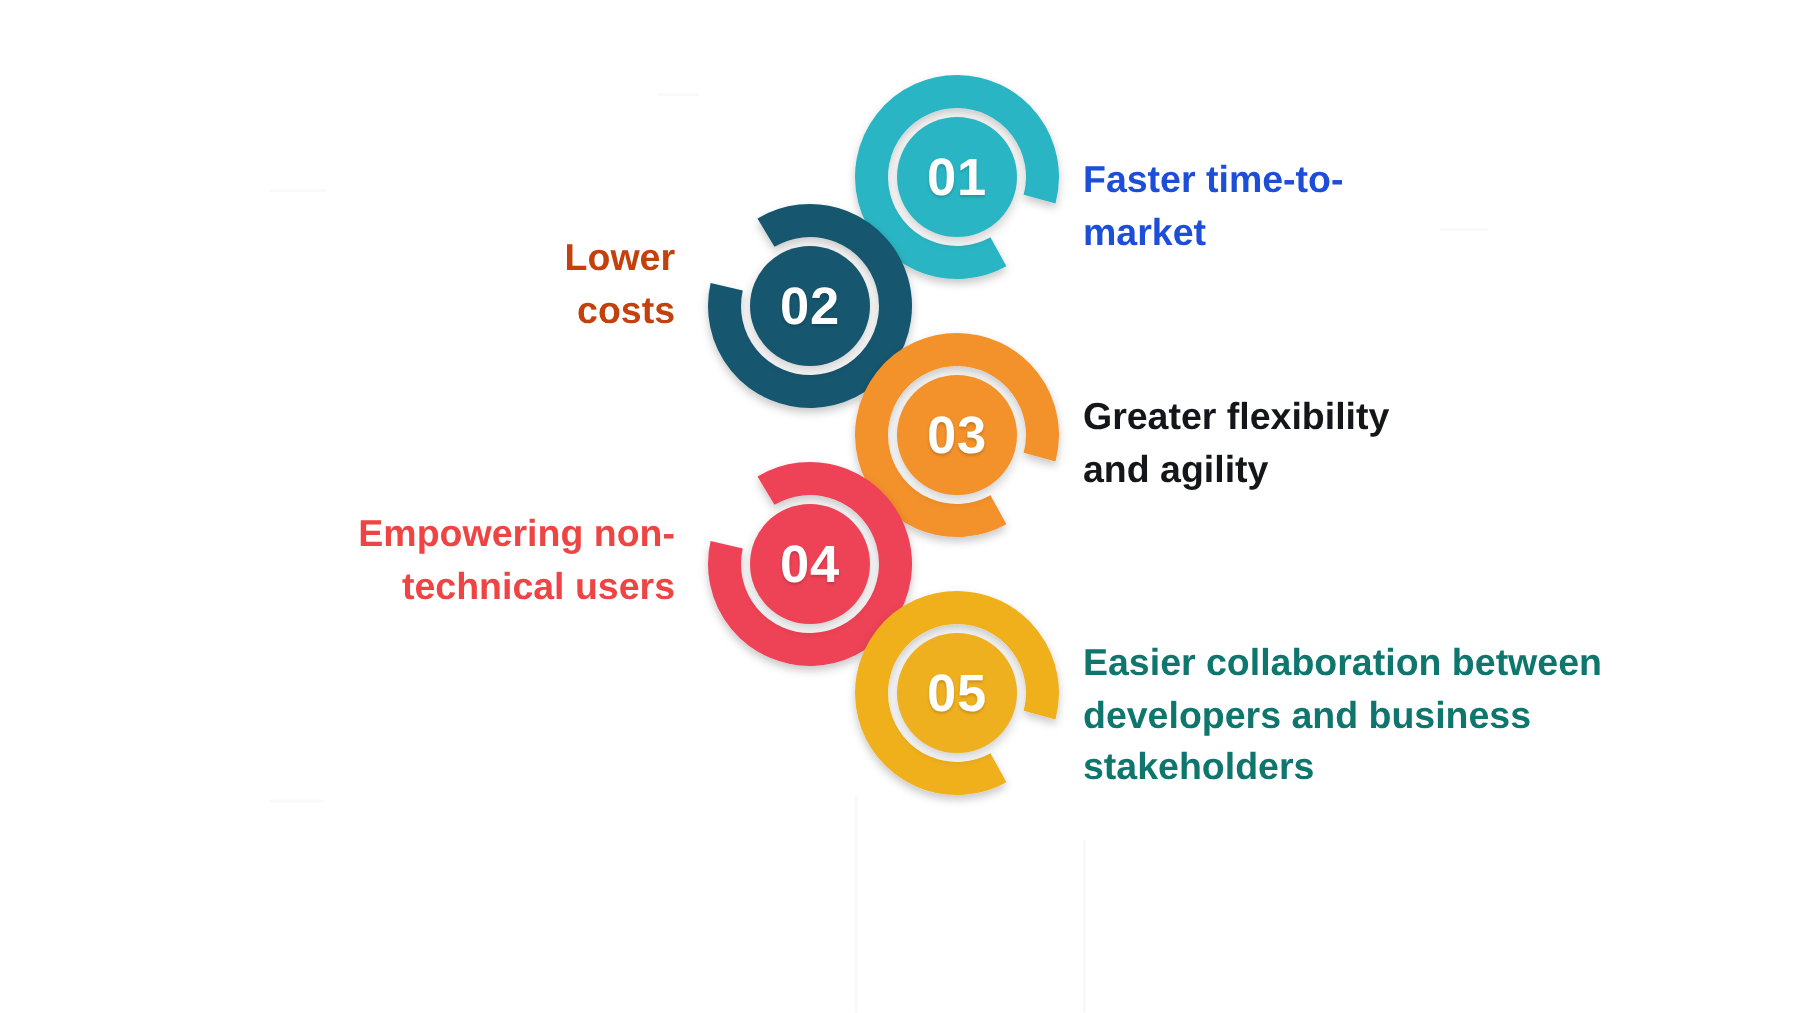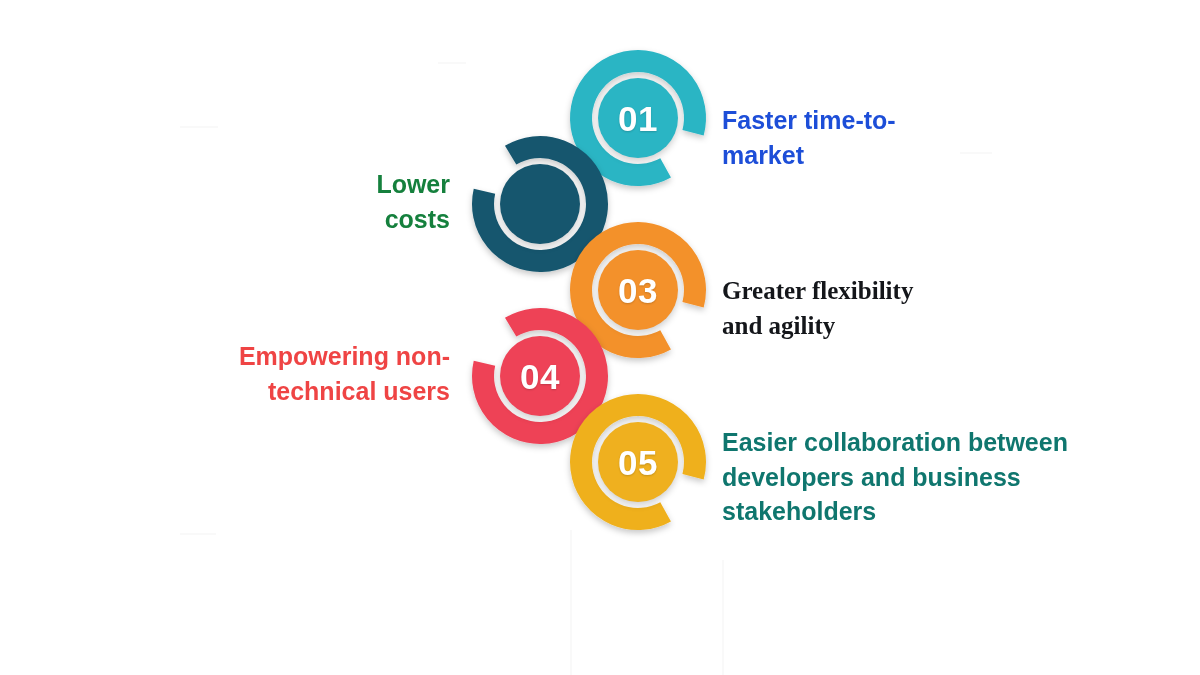--- a/index.html
+++ b/index.html
@@ -122,38 +122,39 @@
       <div class="badge" style="left: 472px; top: 136px;">
         <svg viewBox="0 0 136 136">
           <defs>
             <filter id="sh1" x="-40%" y="-40%" width="180%" height="180%">
               <feDropShadow dx="0" dy="3" stdDeviation="3" flood-color="#000000" flood-opacity="0.22"></feDropShadow>
             </filter>
           </defs>
           <path d="M 38.64 19.14 A 57 57 0 1 1 12.46 55.18" fill="none" stroke="#16566E" stroke-width="22" stroke-linecap="butt" filter="url(#sh1)"></path>
         </svg>
         <div class="disc" style="background: rgb(22, 86, 110);"></div>
+        <div class="num">02</div>
       </div>
-      <div class="label left" style="left: 188px; top: 167px; width: 262px; color: #15803d;">Lower
+      <div class="label left" style="left: 188px; top: 155px; width: 262px; color: #c2410c;">Lower
 costs</div>
     </div>
     <div class="step">
       <div class="badge" style="left: 570px; top: 222px;">
         <svg viewBox="0 0 136 136">
           <defs>
             <filter id="sh2" x="-40%" y="-40%" width="180%" height="180%">
               <feDropShadow dx="0" dy="3" stdDeviation="3" flood-color="#000000" flood-opacity="0.22"></feDropShadow>
             </filter>
           </defs>
           <path d="M 95.63 117.85 A 57 57 0 1 1 123.06 82.75" fill="none" stroke="#F3912B" stroke-width="22" stroke-linecap="butt" filter="url(#sh2)"></path>
         </svg>
         <div class="disc" style="background: rgb(243, 145, 43);"></div>
         <div class="num">03</div>
       </div>
-      <div class="label right" style="left: 722px; top: 274px; width: 400px; color: rgb(20, 22, 26); font-family: Liberation Serif, serif;">Greater flexibility
+      <div class="label right" style="left: 722px; top: 261px; width: 400px; color: rgb(20, 22, 26);">Greater flexibility
 and agility</div>
     </div>
     <div class="step">
       <div class="badge" style="left: 472px; top: 308px;">
         <svg viewBox="0 0 136 136">
           <defs>
             <filter id="sh3" x="-40%" y="-40%" width="180%" height="180%">
               <feDropShadow dx="0" dy="3" stdDeviation="3" flood-color="#000000" flood-opacity="0.22"></feDropShadow>
             </filter>
           </defs>

